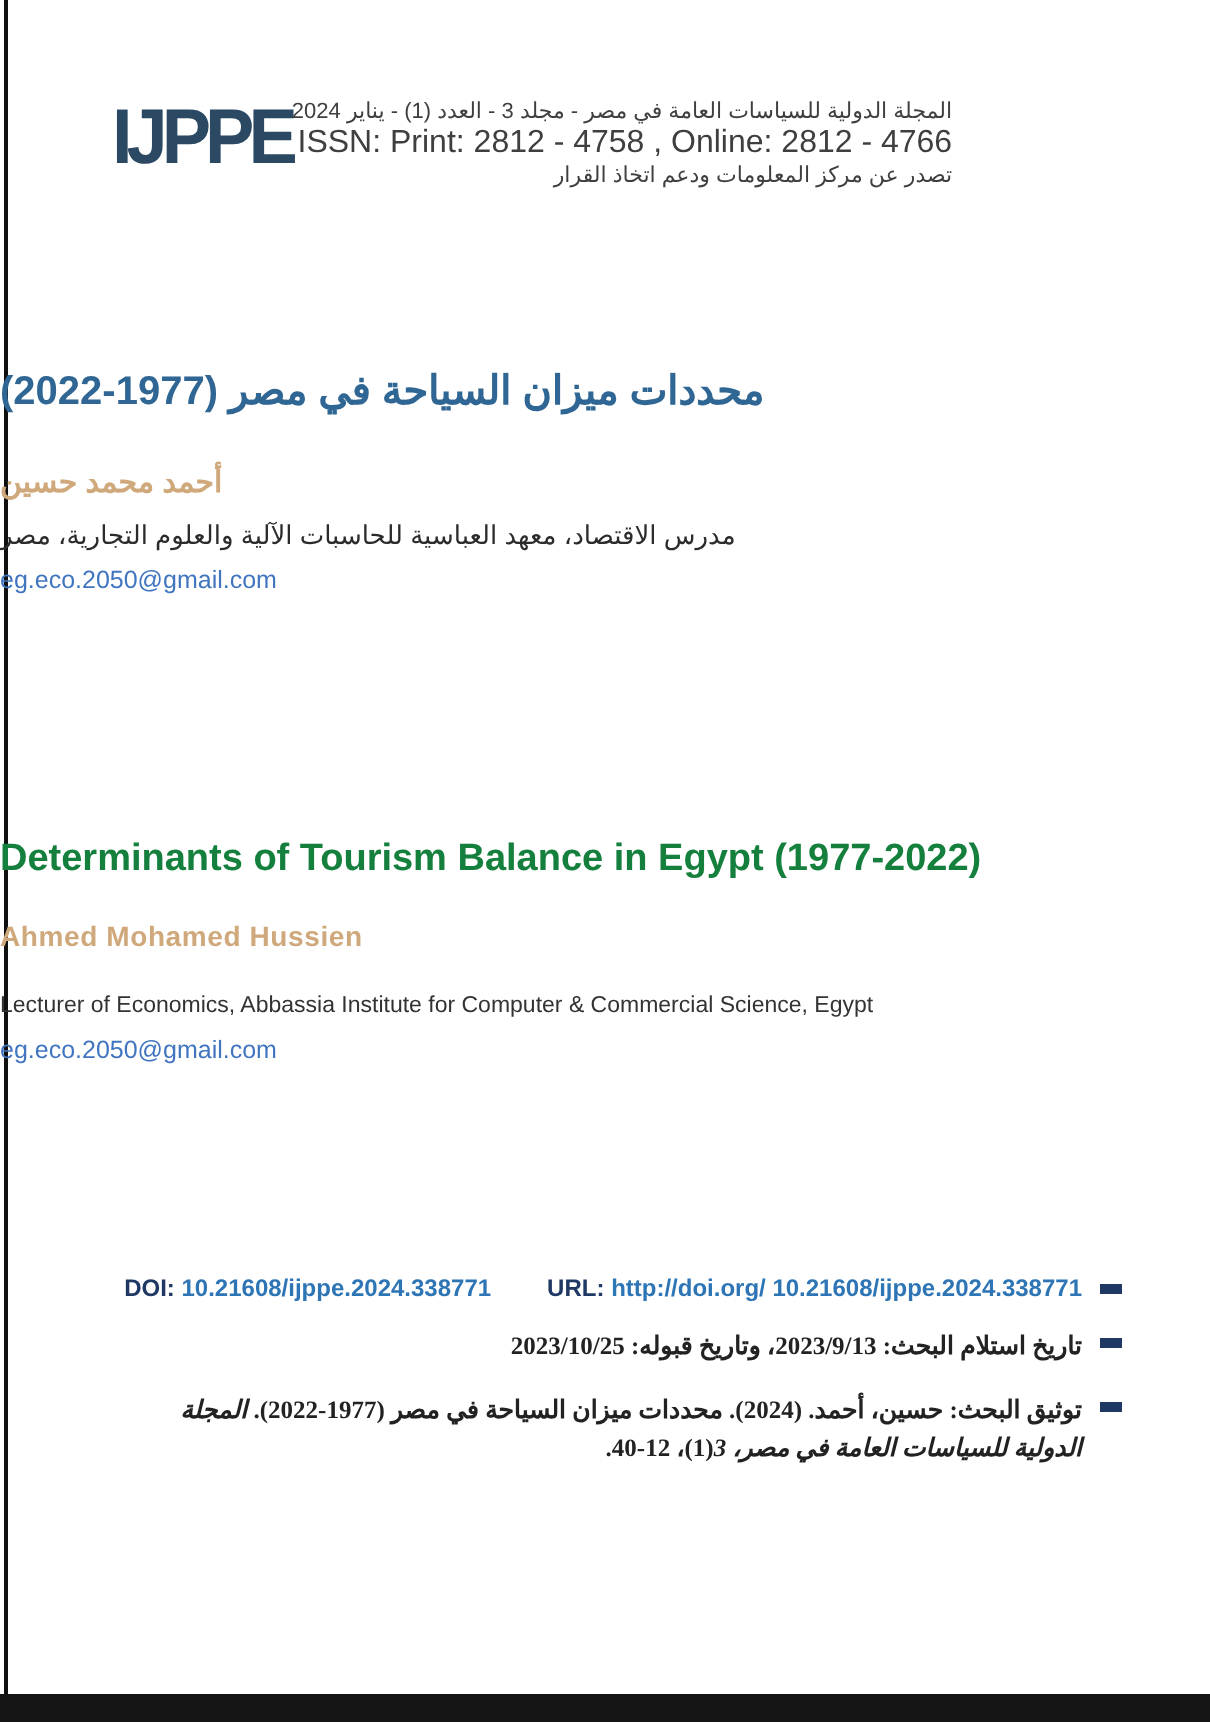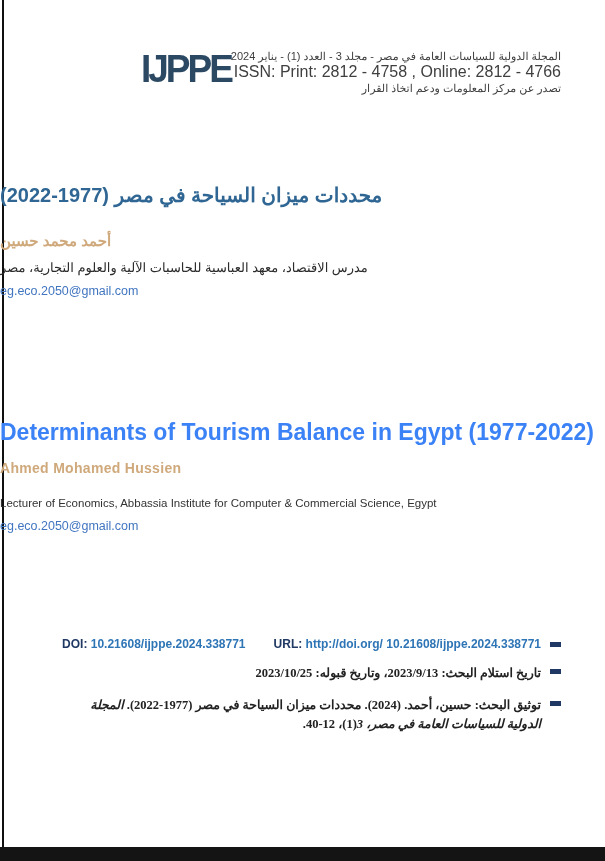--- a/index.html
+++ b/index.html
@@ -9,37 +9,37 @@
     background:#ffffff;
     overflow:hidden;
     font-family:"Liberation Sans",sans-serif;
     color:#2b2b2b;
   }
   
   .edge-left{position:absolute;left:2px;top:0;width:2px;height:100%;background:#101010;}
   .edge-bottom{position:absolute;left:0;bottom:0;width:100%;height:14px;background:#141414;}
 
   
-  .header{position:absolute;top:48px;left:56px;right:44px;display:flex;justify-content:flex-end;align-items:flex-start;}
+  .header{position:absolute;top:48px;left:56px;right:44px;display:flex;justify-content:flex-start;align-items:flex-start;}
   .logo{
     font-size:37px;font-weight:900;color:#2c4963;
     letter-spacing:-3px;line-height:40px;
     transform:scaleY(1.05);transform-origin:top left;
   }
   .header-right{text-align:right;font-size:11px;line-height:16px;color:#3f3f3f;}
   .header-right .ar{direction:rtl;}
   .header-right .issn{font-size:16px;}
 
   
   .centered{position:absolute;left:0;width:100%;text-align:left;}
   .title-ar{top:183px;direction:rtl;font-size:20px;font-weight:bold;color:#2f6693;}
   .author-ar{top:232px;direction:rtl;font-size:15px;font-weight:bold;color:#cfa97b;}
   .affil-ar{top:260px;direction:rtl;font-size:13px;color:#2b2b2b;}
   .email-row-ar{top:281px;}
-  .title-en{top:419px;font-size:23px;font-weight:bold;color:#3b82f6;}
+  .title-en{top:419px;font-size:19px;font-weight:bold;color:#15803d;}
   .author-en{top:460px;font-size:14px;font-weight:bold;color:#cfa97b;letter-spacing:.3px;}
   .affil-en{top:497px;font-size:11.5px;color:#333333;}
   .email-row-en{top:516px;}
   .email-link{color:#4175c0;font-size:12.5px;text-decoration:none;cursor:pointer;}
 
   
   .footer{position:absolute;top:637px;left:85px;right:44px;direction:rtl;}
   .frow{display:flex;align-items:flex-start;margin-bottom:13px;}
   .bullet{
     flex:0 0 auto;width:11px;height:5px;background:#1f3864;

